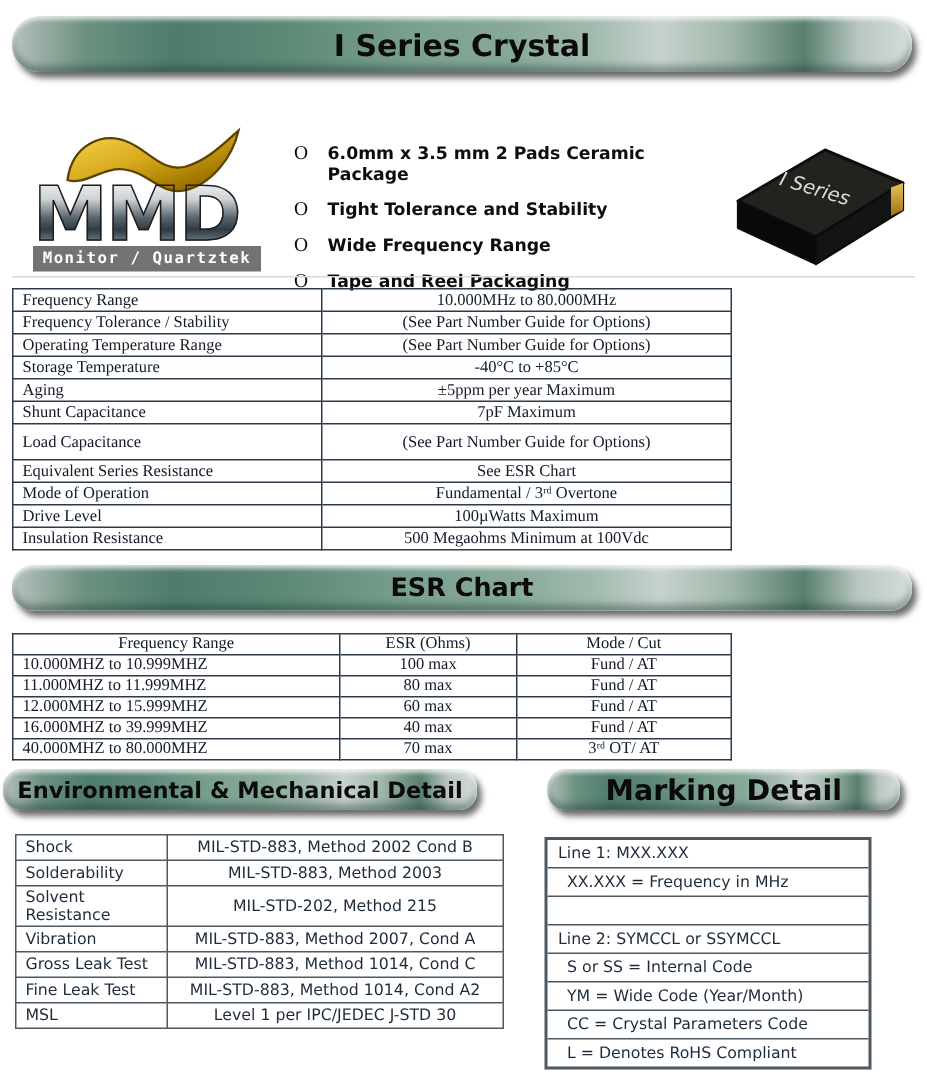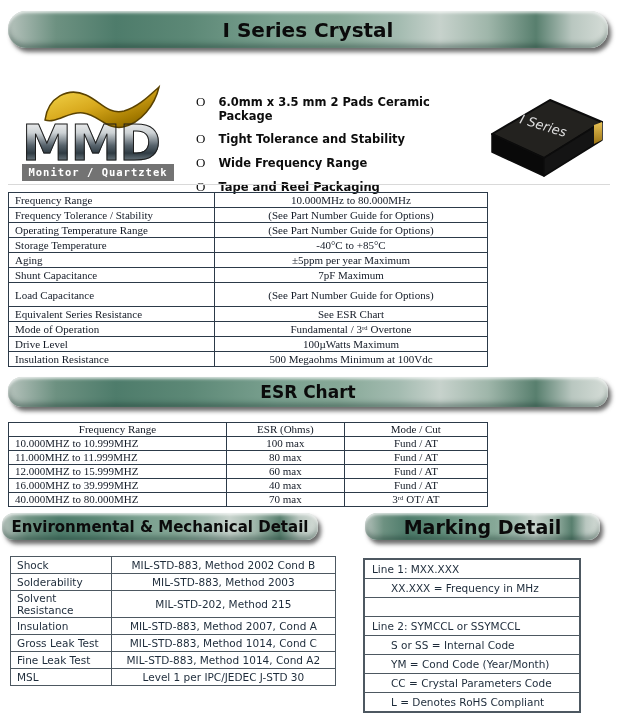--- a/index.html
+++ b/index.html
@@ -88,21 +88,21 @@
 
   
   .marking-box {
     position:absolute; left:363px; top:558px; width:218px; height:155px;
     border:2px solid #4d5861; display:flex; flex-direction:column;
     font-family:"DejaVu Sans", sans-serif; font-size:10.5px; color:#1d2b3a;
   }
   .marking-row { flex:1; display:flex; align-items:center; padding-left:7px;
                  border-bottom:1.5px solid #4d5861; }
   .marking-row:last-child { border-bottom:none; }
-  .marking-row.sub { padding-left:26px; }
+  .marking-row.sub { padding-left:13px; }
 </style>
 </head>
 <body>
 
 <div class="page">
 
   <div class="banner banner-main">
     <span>I Series Crystal</span>
   </div>
 
@@ -262,21 +262,21 @@
         </tr>
     <tr>
           <td class="c1">Solderability</td>
           <td class="c2">MIL-STD-883, Method 2003</td>
         </tr>
     <tr>
           <td class="c1">Solvent Resistance</td>
           <td class="c2">MIL-STD-202, Method 215</td>
         </tr>
     <tr>
-          <td class="c1">Insulation</td>
+          <td class="c1">Vibration</td>
           <td class="c2">MIL-STD-883, Method 2007, Cond A</td>
         </tr>
     <tr>
           <td class="c1">Gross Leak Test</td>
           <td class="c2">MIL-STD-883, Method 1014, Cond C</td>
         </tr>
     <tr>
           <td class="c1">Fine Leak Test</td>
           <td class="c2">MIL-STD-883, Method 1014, Cond A2</td>
         </tr>
@@ -286,18 +286,18 @@
         </tr>
   </tbody>
     </table>
 
   <div class="marking-box">
     <div class="marking-row">Line 1:  MXX.XXX</div>
     <div class="marking-row sub">XX.XXX = Frequency in MHz</div>
     <div class="marking-row"></div>
     <div class="marking-row">Line 2:  SYMCCL or SSYMCCL</div>
     <div class="marking-row sub">S or SS = Internal Code</div>
-    <div class="marking-row sub">YM = Cond Code (Year/Month)</div>
+    <div class="marking-row sub">YM = Wide Code (Year/Month)</div>
     <div class="marking-row sub">CC = Crystal Parameters Code</div>
     <div class="marking-row sub">L = Denotes RoHS Compliant</div>
   </div>
 
 </div>
 
 </body></html>

